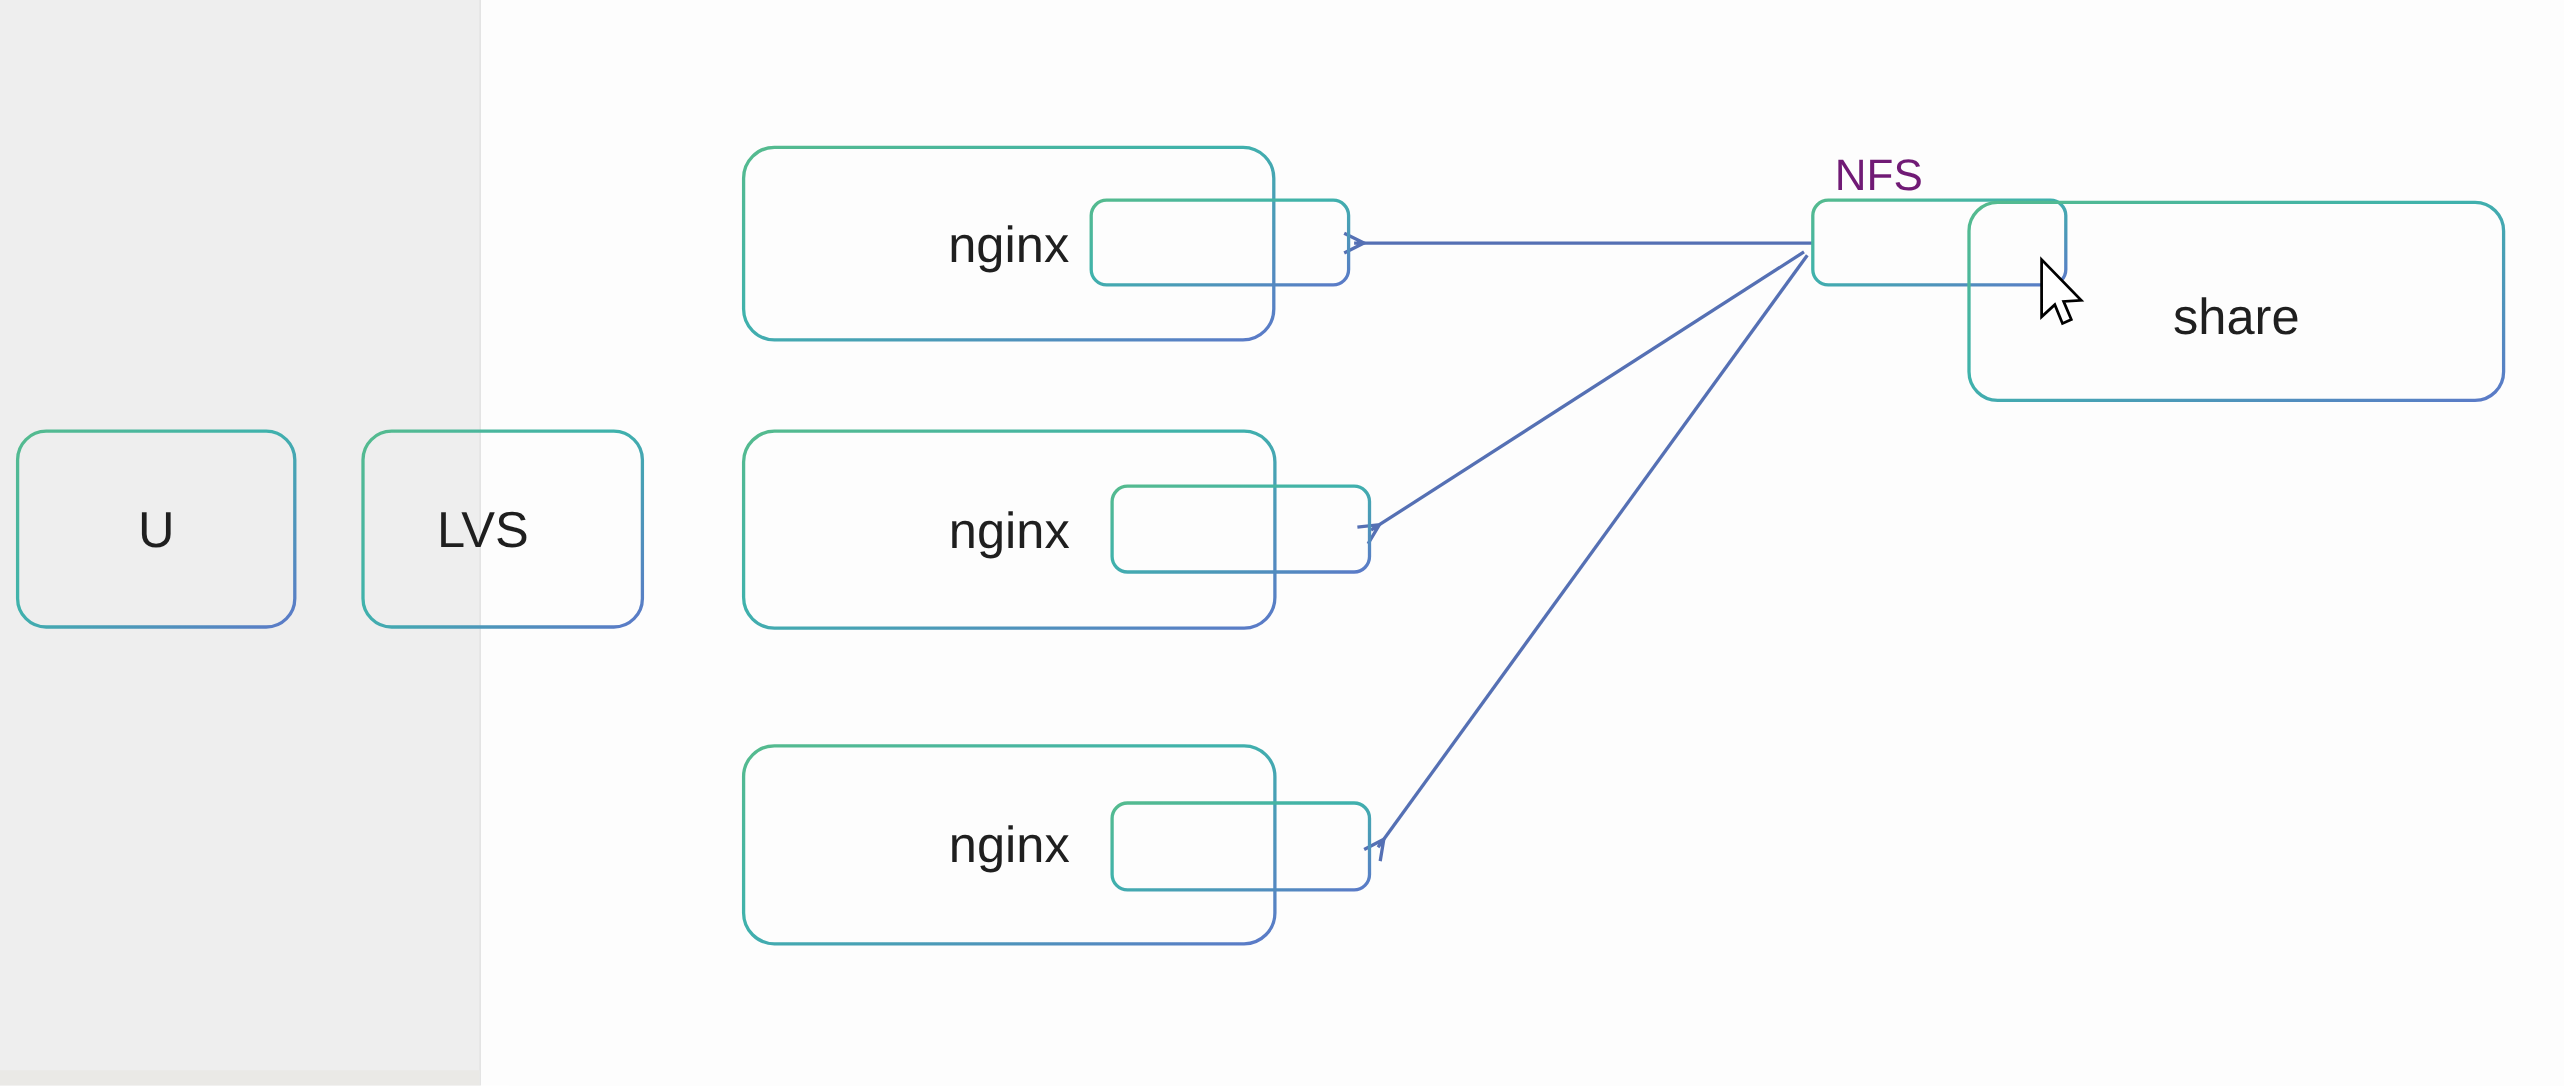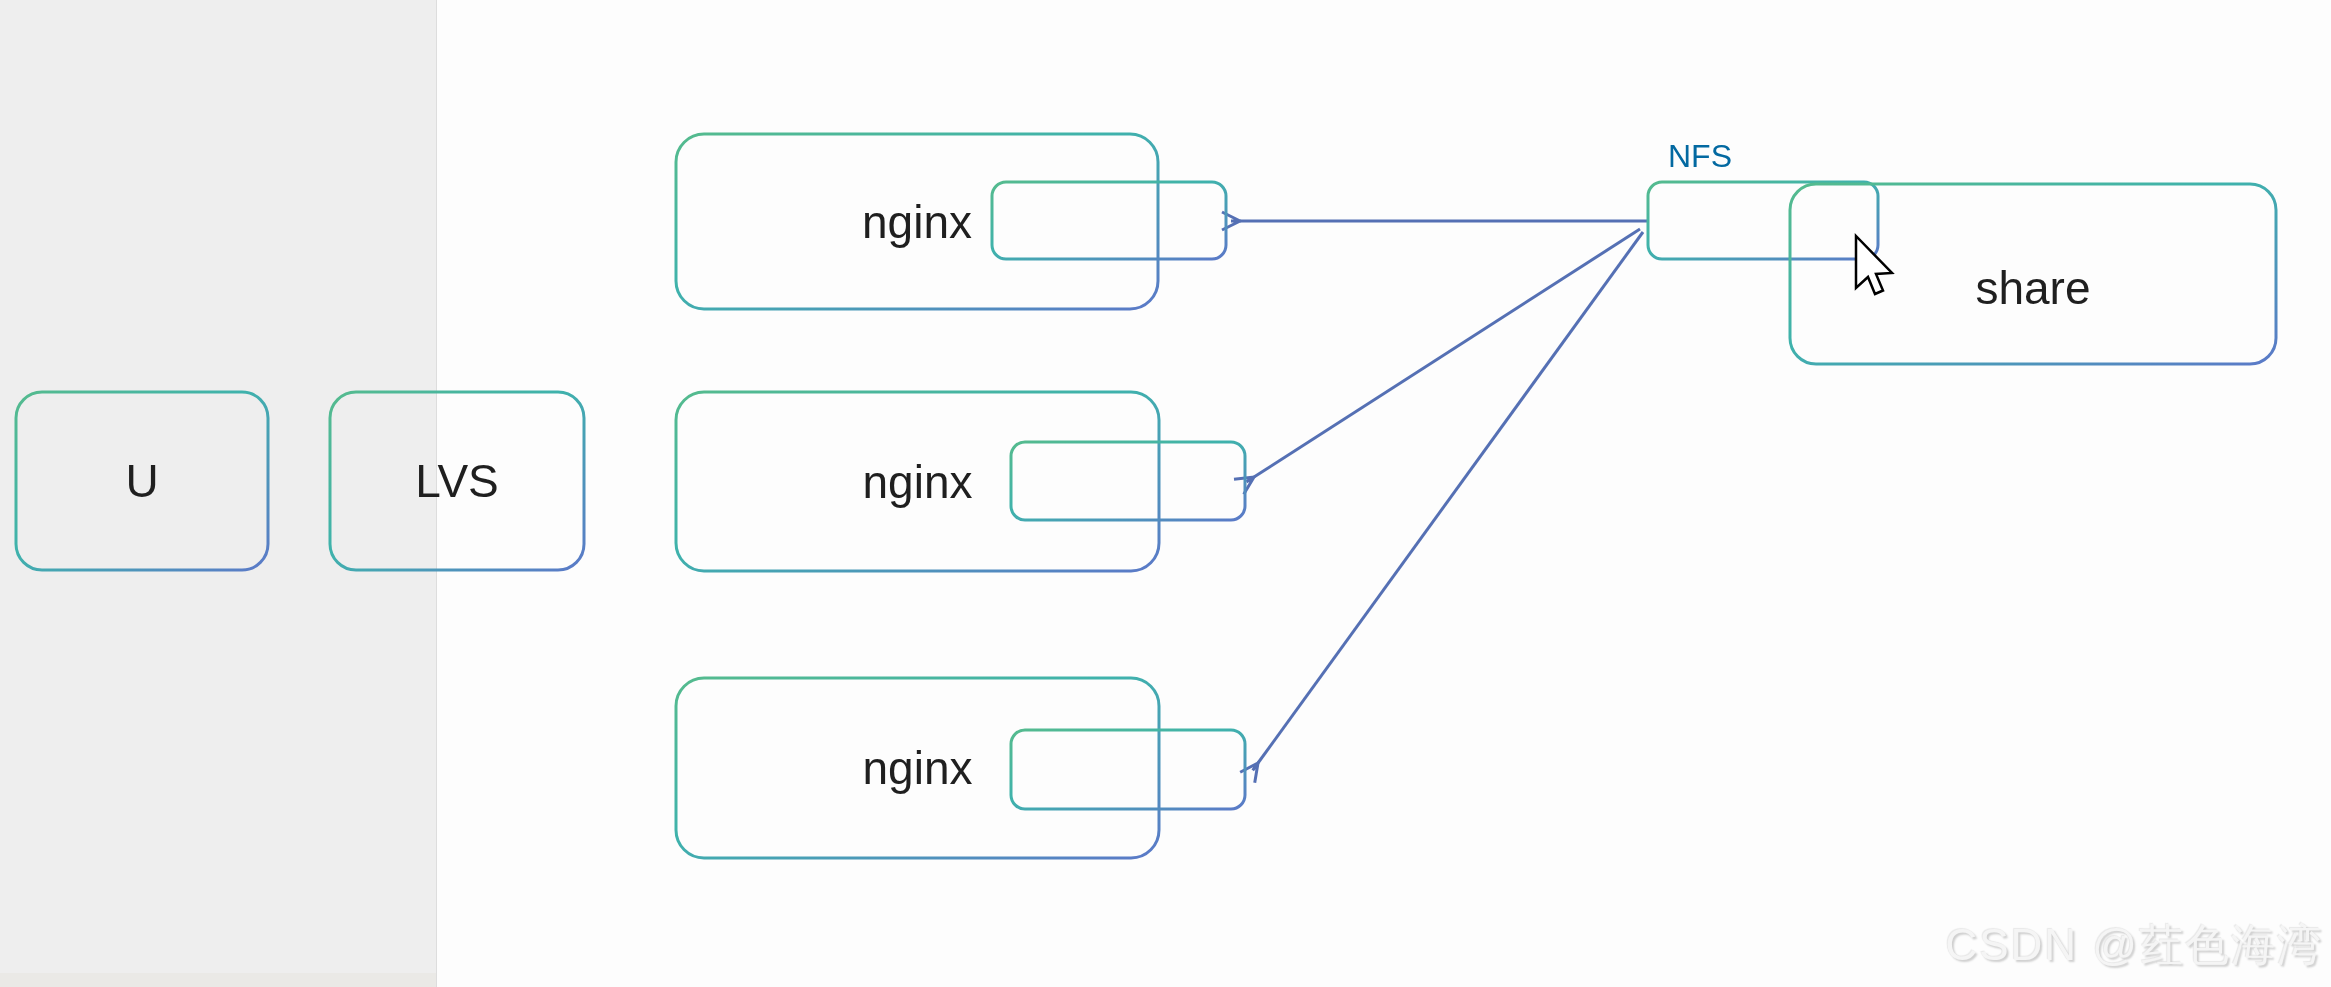--- a/index.html
+++ b/index.html
@@ -43,22 +43,22 @@
     align-items: center;
     justify-content: center;
     color: #1f1f1f;
     font-size: 46px;
     pointer-events: none;
     white-space: nowrap;
     text-align: right;
   }
   .floating-label {
     position: absolute;
-    color: #0369a1;
-    font-size: 32px;
+    color: #701a75;
+    font-size: 40px;
     pointer-events: none;
     white-space: nowrap;
   }
   .watermark {
     position: absolute;
     right: 8px;
     top: 916px;
     font-size: 44px;
     color: #f5f5f5;
     text-shadow: 2px 2px 2px #cfcfcf, -1px -1px 1px #e8e8e8;
@@ -111,27 +111,26 @@
       <rect x="1790" y="184" width="486" height="180" rx="26"></rect>
     </g>
 
     <g transform="translate(1856,236)">
       <polygon points="0,0 0,52 12,41 19,58 27,54.5 20,38 36,37" fill="#ffffff" stroke="#000000" stroke-width="2.5" stroke-linejoin="miter"></polygon>
     </g>
   </svg>
 
   <div class="node-label" style="left:16px;  top:392px; width:252px; height:178px;">U</div>
 
-  <div class="node-label" style="left:330px; top:392px; width:254px; height:178px;">LVS</div>
+  <div class="node-label" style="left:312px; top:392px; width:254px; height:178px;">LVS</div>
 
   <div class="node-label" style="left:676px; top:134px; width:482px; height:175px;">nginx</div>
 
   <div class="node-label" style="left:676px; top:392px; width:483px; height:179px;">nginx</div>
 
   <div class="node-label" style="left:676px; top:678px; width:483px; height:180px;">nginx</div>
 
   <div class="floating-label" style="left:1668px; top:138px;">NFS</div>
 
   <div class="node-label" style="left:1790px; top:184px; width:486px; height:208px;">share</div>
 
-  <div class="watermark">CSDN @荭色海湾</div>
 
 </div>
 
 </body></html>

